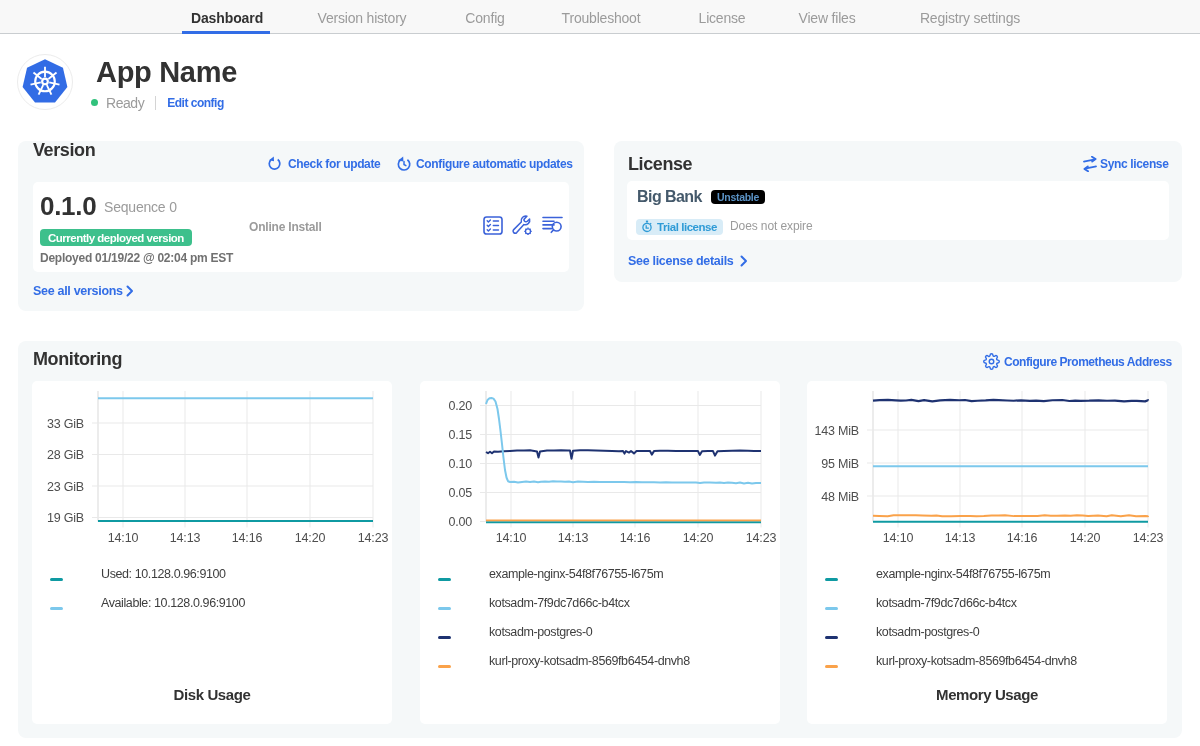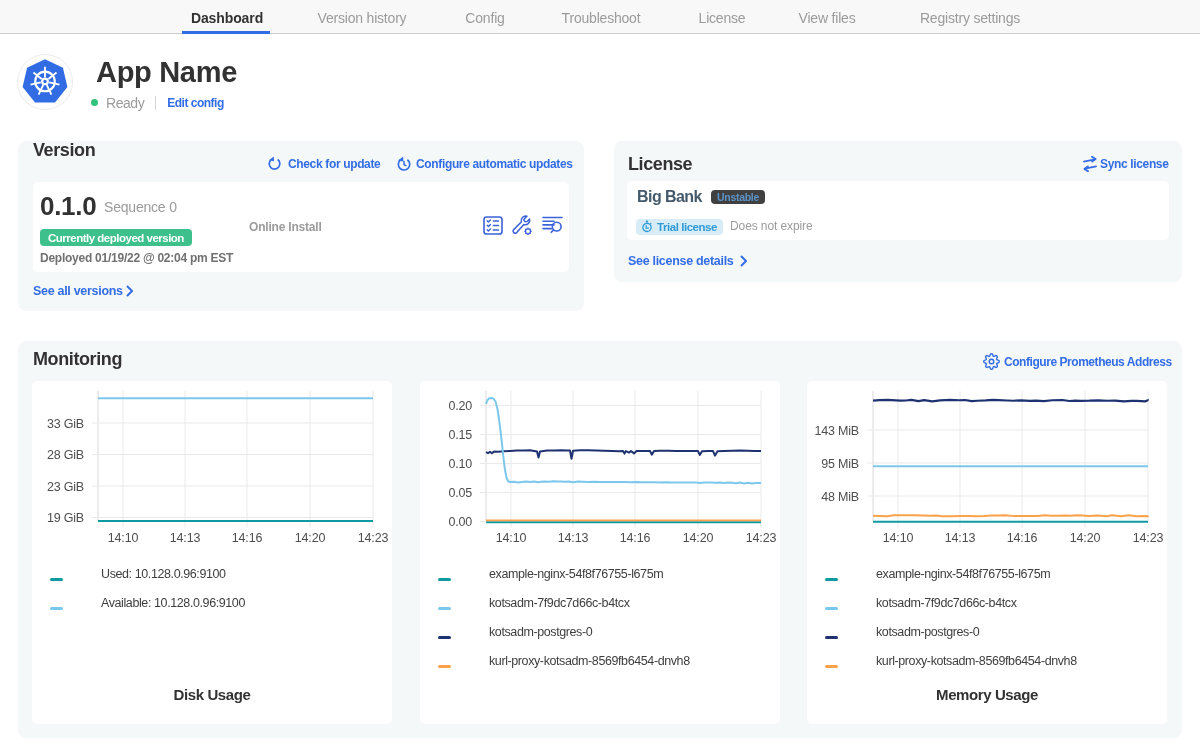--- a/index.html
+++ b/index.html
@@ -132,21 +132,21 @@
 <svg class="abs" style="left:1083px;top:156px;" width="14" height="16" viewBox="0 0 14 16" fill="none" stroke="#326de6" stroke-width="1.8" stroke-linecap="round" stroke-linejoin="round">
   <path d="M1 5.6 C4.5 4.9 8 4.3 12.2 3.2"></path>
   <polyline points="8.9 0.7 12.6 3.1 9.2 5.6"></polyline>
   <path d="M13 10.4 C9.5 11.1 6 11.7 1.8 12.8"></path>
   <polyline points="5.1 15.3 1.4 12.9 4.8 10.4"></polyline>
 </svg>
 <div class="abs link" style="left:1100px;top:157px;">Sync license</div>
 
 <div class="card" style="left:627px;top:181px;width:542px;height:59px;"></div>
 <div class="abs" style="left:637px;top:188px;font-size:16px;font-weight:bold;color:#44596b;letter-spacing:-0.55px;">Big Bank</div>
-<div class="abs" style="left:711px;top:189.5px;height:14px;background:#404040;border-radius:4px;padding:0 6px;display:flex;align-items:center;">
+<div class="abs" style="left:711px;top:189.5px;height:14px;background:#000000;border-radius:4px;padding:0 6px;display:flex;align-items:center;">
   <span style="font-size:10.5px;font-weight:bold;color:#5b93c6;letter-spacing:-0.3px;">Unstable</span>
 </div>
 <div class="abs" style="left:636px;top:218.5px;height:16px;background:#d8ecf7;border-radius:4px;padding:0 6px 0 5px;display:flex;align-items:center;">
   <svg width="12" height="13" viewBox="0 0 12 13" fill="none" stroke="#2f9bd6" style="margin-right:4px;">
     <circle cx="6" cy="7.4" r="4.1" stroke-width="1.3"></circle>
     <rect x="4.9" y="0.6" width="2.2" height="1.9" fill="#2f9bd6" stroke="none"></rect>
     <line x1="9.2" y1="3.1" x2="10.2" y2="4.1" stroke-width="1.2"></line>
     <polyline points="5.2 5.3 5.2 8.1 7.9 8.1" stroke-width="1.3"></polyline>
   </svg>
   <span style="font-size:11.5px;font-weight:bold;color:#2f9bd6;letter-spacing:-0.45px;">Trial license</span>

